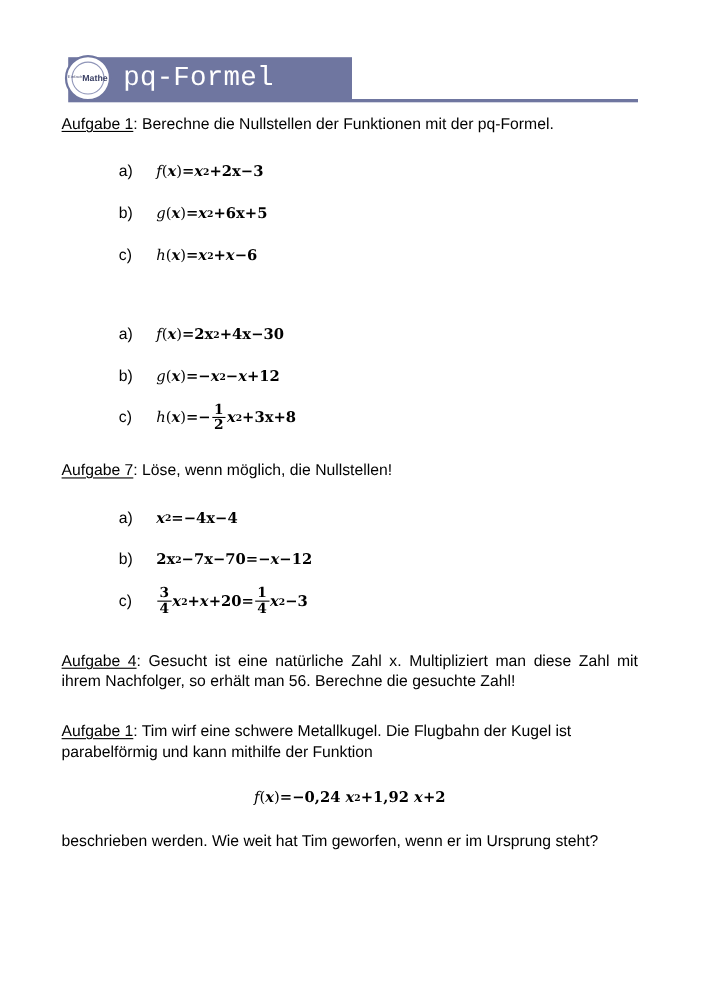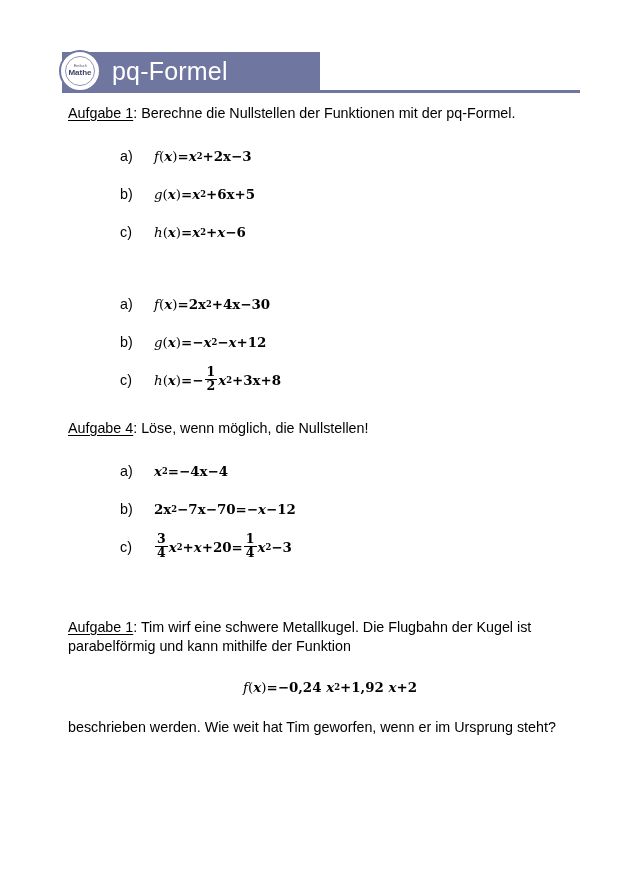--- a/index.html
+++ b/index.html
@@ -42,20 +42,21 @@
   .header-title {
     position: absolute;
     left: 112px;
     top: 3px;
     height: 32px;
     line-height: 32px;
     font-size: 25px;
     color: #ffffff;
     letter-spacing: 0.2px;
     white-space: nowrap;
+    font-family: Liberation Mono, monospace;
   }
   .header-subtitle {
     position: absolute;
     left: 338px;
     top: 4px;
     height: 32px;
     line-height: 32px;
     font-size: 21px;
     color: #6f76a0;
     white-space: nowrap;
@@ -87,42 +88,42 @@
     overflow: hidden;
   }
   .logo-inner {
     width: 30px;
     height: 30px;
     border-radius: 50%;
     background: #ffffff;
     border: 1px solid #8f95b8;
     box-sizing: border-box;
     display: flex;
-    flex-direction: column;
+    flex-direction: row;
     align-items: center;
     justify-content: center;
     line-height: 1;
   }
   .logo-top {
     font-size: 3.6px;
     color: #4a4f73;
     letter-spacing: 0.1px;
     transform: scaleX(1.05);
   }
   .logo-main {
     font-size: 8px;
     font-weight: bold;
     color: #3e4468;
     margin-top: 1px;
   }
 
   
   .content {
     position: absolute;
-    left: 68px;
+    left: 56px;
     top: 104px;
     width: 524px;
   }
 
   .task-head {
     font-size: 14.3px;
     line-height: 19px;
     margin: 0;
   }
   .task-head.justify {
@@ -345,21 +346,21 @@
             <span>3</span>
             <span>x</span>
             <span>+</span>
             <span>8</span>
           </span>
       </li>
     </ul>
 
     <div class="spacer-md"></div>
 
-    <p class="task-head"><span class="task-label">Aufgabe 4</span><span>: Löse, wenn möglich, die Nullstellen!</span></p>
+    <p class="task-head"><span class="task-label">Aufgabe 7</span><span>: Löse, wenn möglich, die Nullstellen!</span></p>
     <div class="spacer-sm"></div>
     <ul class="items">
       <li class="item">
         <span class="item-letter">a)</span>
         <span class="formula">
             <span class="var">x</span>
             <sup class="exp">2</sup>
             <span>=</span>
             <span>−</span>
             <span>4</span>
@@ -407,20 +408,21 @@
             <span class="var">x</span>
             <sup class="exp">2</sup>
             <span>−</span>
             <span>3</span>
           </span>
       </li>
     </ul>
 
     <div class="spacer-lg"></div>
 
+    <p class="task-head justify"><span class="task-label">Aufgabe 4</span><span>: Gesucht ist eine natürliche Zahl x. Multipliziert man diese Zahl mit ihrem Nachfolger, so erhält man 56. Berechne die gesuchte Zahl!</span></p>
 
     <div class="spacer-lg"></div>
 
     <p class="task-head"><span class="task-label">Aufgabe 1</span><span>: Tim wirf eine schwere Metallkugel. Die Flugbahn der Kugel ist parabelförmig und kann mithilfe der Funktion</span></p>
 
     <div class="spacer-sm"></div>
 
     <div class="centered-formula">
       <span class="formula"><span class="fn">f</span><span class="paren">(</span><span class="var">x</span><span class="paren">)</span><span>=</span><span>−</span><span>0,24</span>&nbsp;<span class="var">x</span><sup class="exp">2</sup><span>+</span><span>1,92</span>&nbsp;<span class="var">x</span><span>+</span><span>2</span></span>
     </div>

